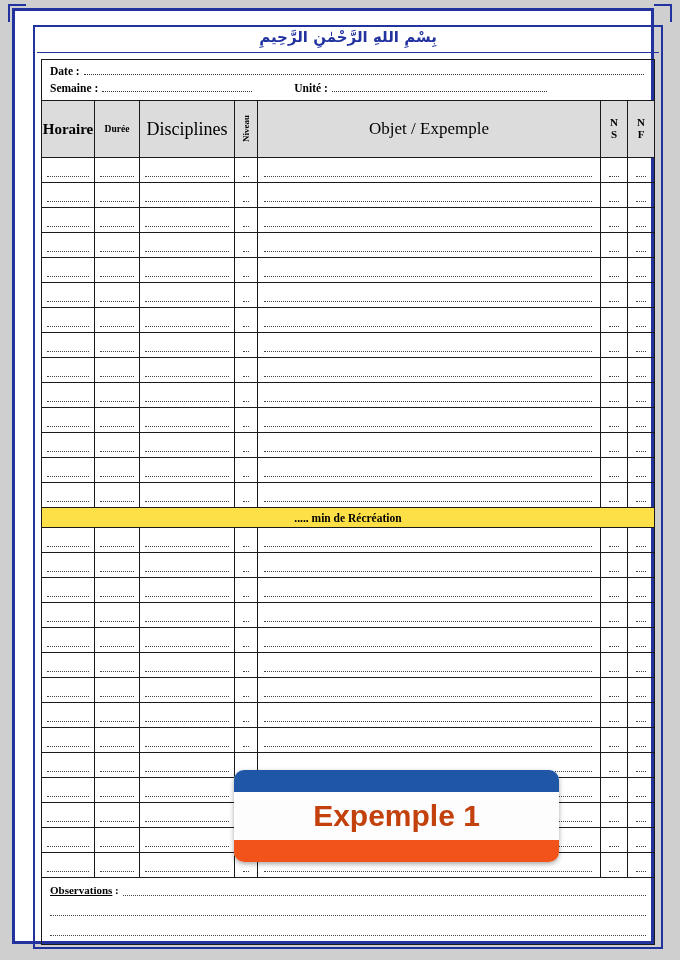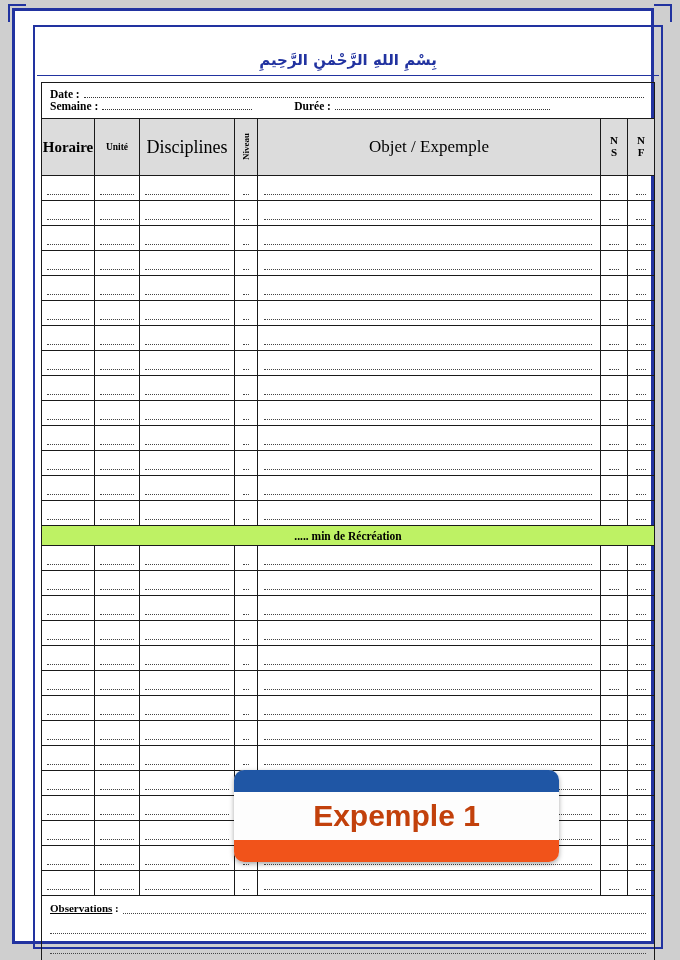--- a/index.html
+++ b/index.html
@@ -32,21 +32,21 @@
     top: 14px;
     width: 630px;
     height: 924px;
     border: 2px solid #2233a0;
     box-sizing: border-box;
     pointer-events: none;
   }
   .sheet {
     position: absolute;
     left: 22px;
-    top: 32px;
+    top: 9px;
     width: 622px;
     height: 916px;
     box-sizing: border-box;
   }
   .basmala {
     text-align: center;
     color: #2233a0;
     font-family: "DejaVu Sans", sans-serif;
     font-size: 15px;
     font-weight: bold;
@@ -65,20 +65,21 @@
     border-bottom: none;
     margin: 6px 4px 0 4px;
     padding: 5px 8px 6px 8px;
     font-family: "Liberation Serif", serif;
     font-size: 11px;
     box-sizing: border-box;
   }
   .field-row {
     display: flex;
     align-items: baseline;
+    margin-bottom: 5px;
   }
   .field-row:last-child { margin-bottom: 0; }
   .field-label {
     font-weight: bold;
     font-size: 11.5px;
     white-space: nowrap;
   }
   .dotfill {
     flex: 1;
     border-bottom: 1px dotted #333;
@@ -127,21 +128,21 @@
   tbody td { height: 24px; }
   td .dots {
     display: block;
     border-bottom: 1px dotted #444;
     margin: 0 5px;
     height: 12px;
   }
   td .dots.tiny { margin: 0 8px; }
   td.objet .dots { margin: 0 8px 0 6px; }
   .recreation td {
-    background: #bef264;
+    background: #fde047;
     text-align: center;
     font-size: 11.5px;
     font-weight: bold;
     height: 19px;
   }
   
   .observations {
     border: 1px solid #1a1a1a;
     border-top: none;
     margin: 0 4px;
@@ -234,30 +235,30 @@
 
       <div class="fields">
         <div class="field-row">
           <span class="field-label">Date :</span>
           <span class="dotfill"></span>
         </div>
         <div class="field-row">
           <span class="field-label">Semaine :</span>
           <span class="dotfill short"></span>
           <span class="spacer-mid"></span>
-          <span class="field-label">Durée :</span>
+          <span class="field-label">Unité :</span>
           <span class="dotfill mid"></span>
         </div>
       </div>
 
       <table class="grid">
         <thead>
           <tr>
             <th class="c-horaire">Horaire</th>
-            <th class="c-duree">Unité</th>
+            <th class="c-duree">Durée</th>
             <th class="c-disc">Disciplines</th>
             <th class="c-niveau"><span class="vert">Niveau</span></th>
             <th class="c-objet">Objet / Expemple</th>
             <th class="c-ns">
               <span>N</span><br>
               <span>S</span>
             </th>
             <th class="c-nf">
               <span>N</span><br>
               <span>F</span>

